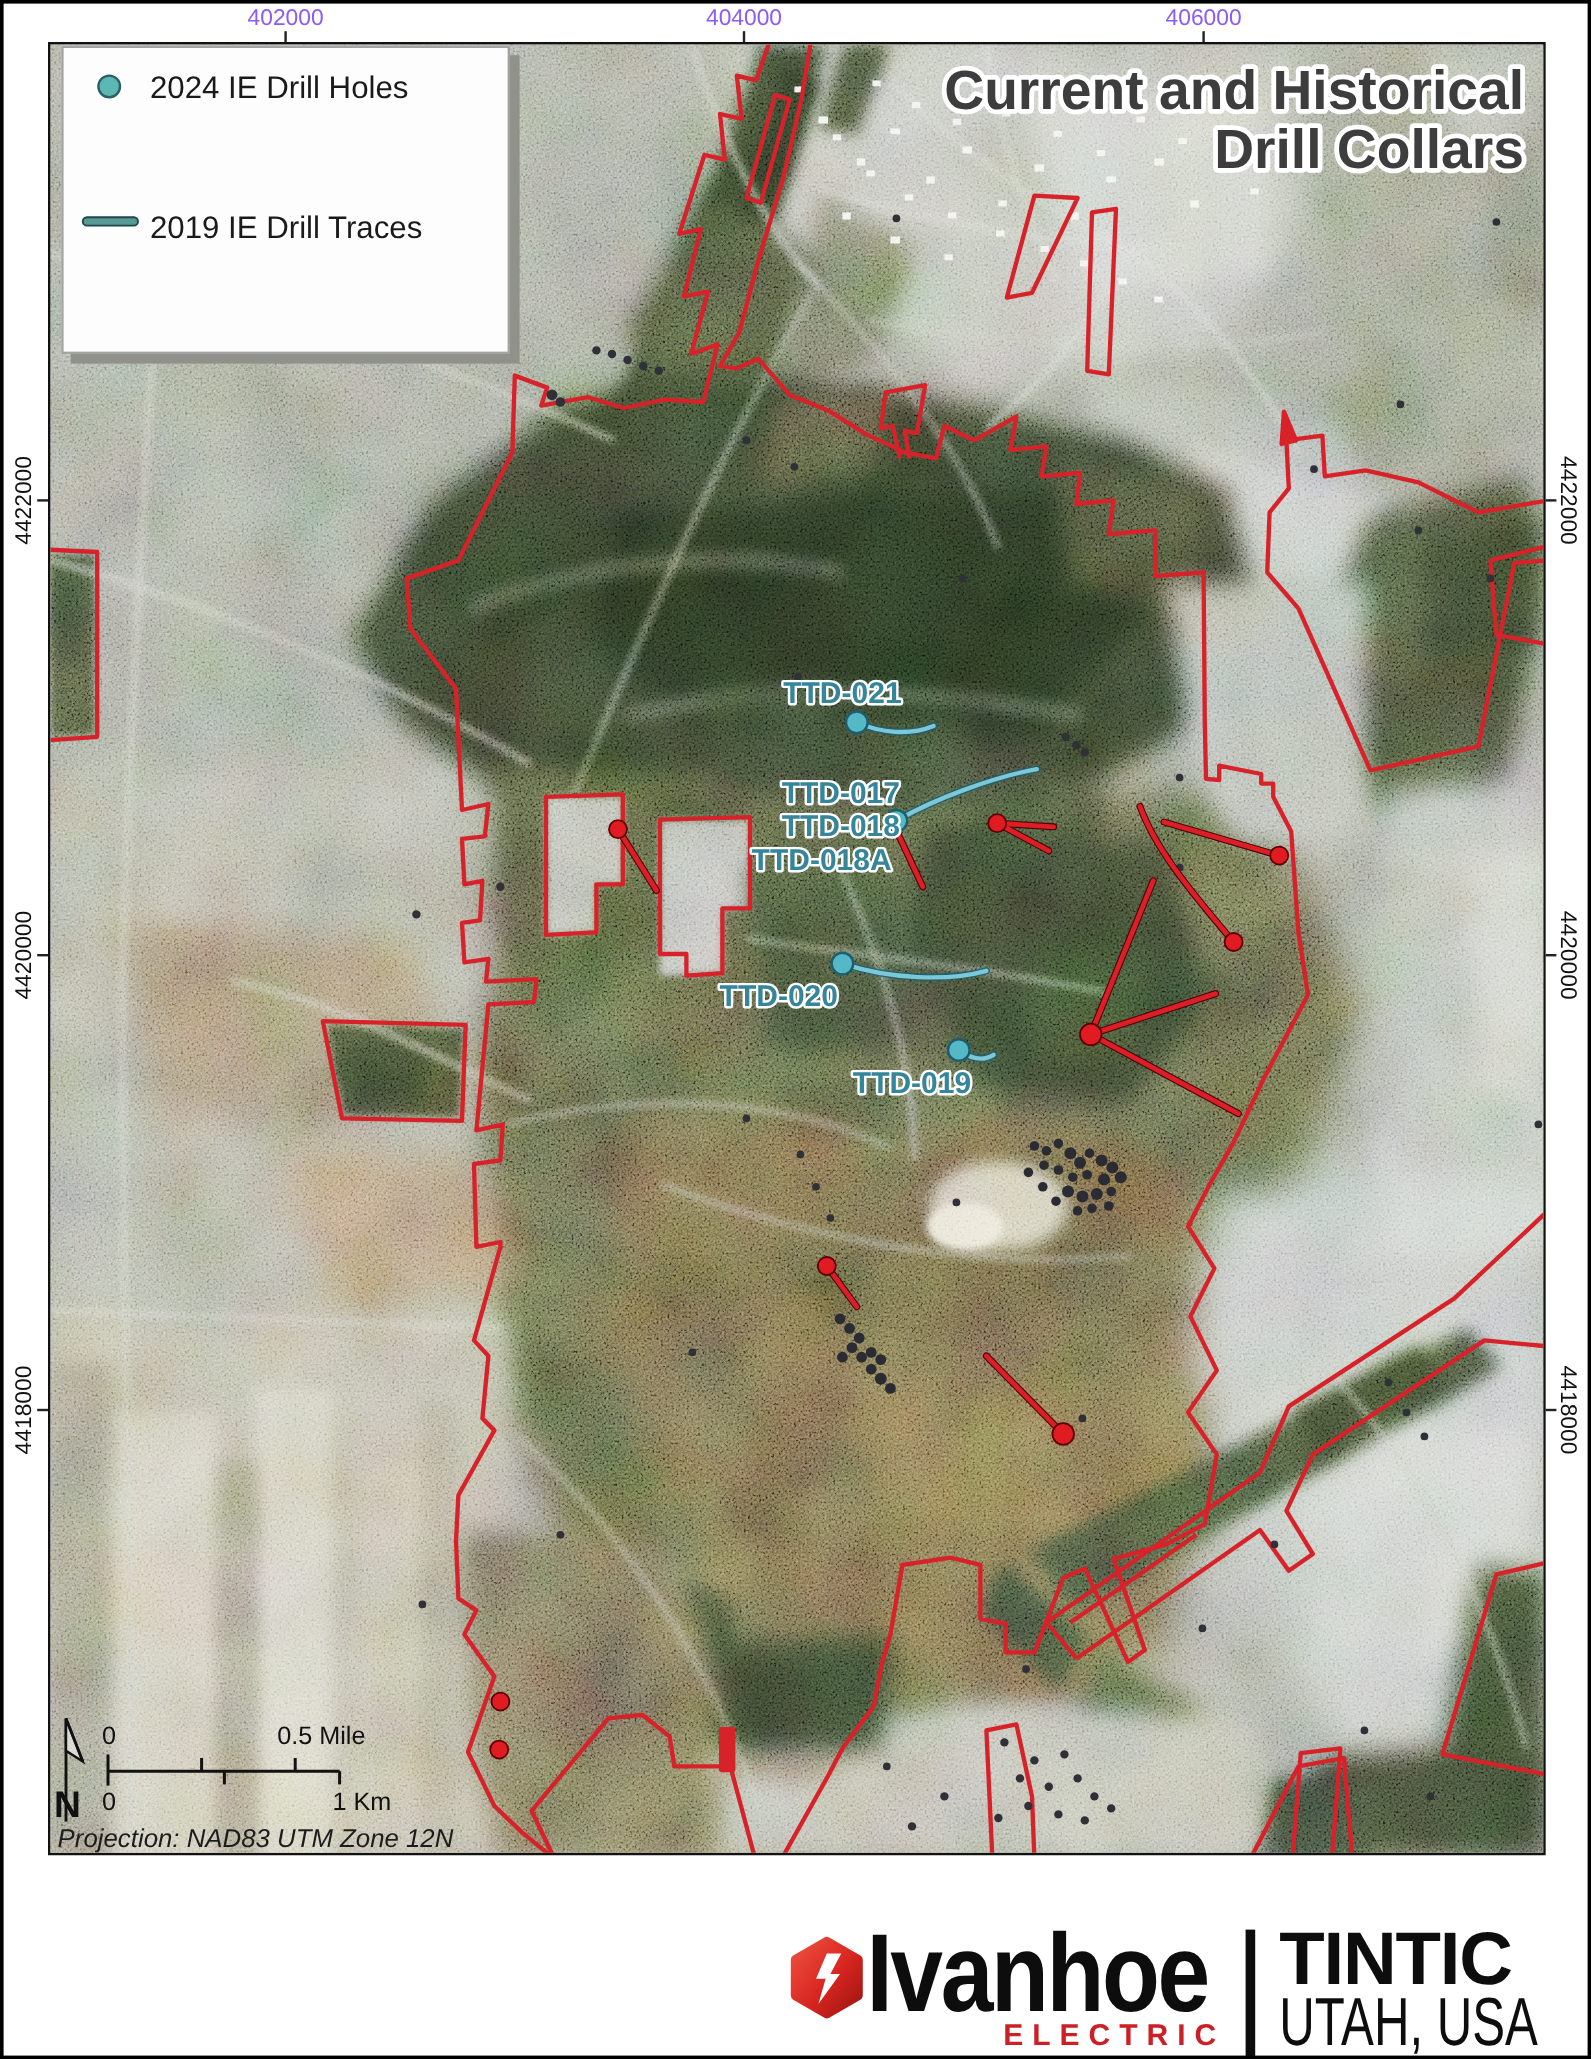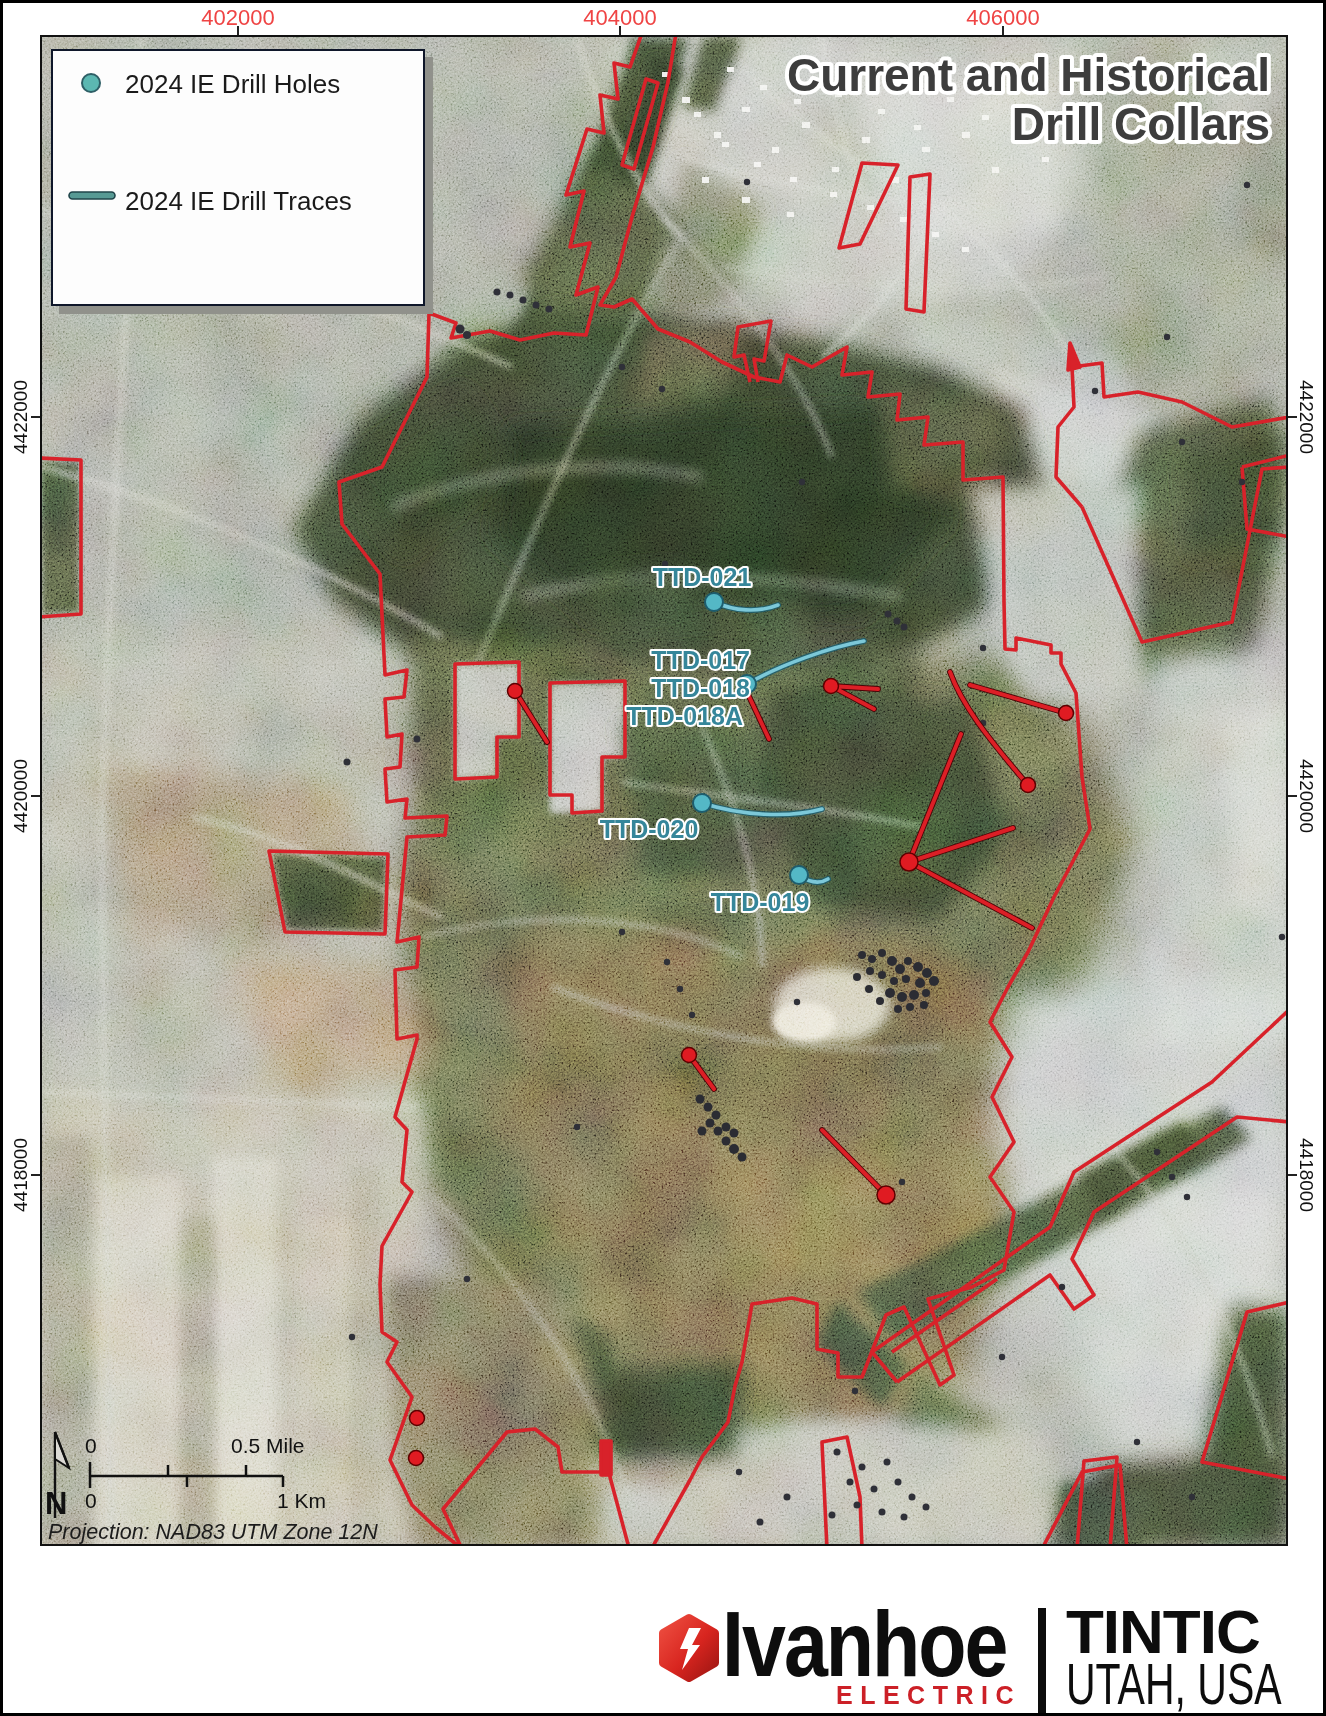--- a/index.html
+++ b/index.html
@@ -1,25 +1,25 @@
 <!DOCTYPE html>
 <html><head>
 <meta charset="utf-8">
 <style>
   html,body{margin:0;padding:0;}
   body{width:1326px;height:1716px;background:#ffffff;font-family:"Liberation Sans",sans-serif;position:relative;overflow:hidden;}
   #page{position:absolute;left:0;top:0;width:1326px;height:1716px;background:#fff;}
   #pageborder{position:absolute;left:0;top:0;width:1326px;height:1716px;border:3px solid #000;box-sizing:border-box;z-index:60;pointer-events:none;}
   #mapwrap{position:absolute;left:40px;top:35px;width:1248px;height:1511px;border:2px solid #111;box-sizing:border-box;background:#b6b8b0;overflow:hidden;}
-  .toplab{position:absolute;top:5px;font-size:22px;color:#ef4444;transform:translateX(-50%);}
+  .toplab{position:absolute;top:5px;font-size:19px;color:#8b5cf6;transform:translateX(-50%);}
   .tick-t{position:absolute;top:26px;width:2px;height:9px;background:#222;}
   .sidelab{position:absolute;font-size:19px;color:#111;white-space:nowrap;}
   .tick-l{position:absolute;left:31px;width:9px;height:2px;background:#222;}
   .tick-r{position:absolute;left:1288px;width:9px;height:2px;background:#222;}
-  #legend{position:absolute;left:51px;top:49px;width:374px;height:257px;background:#fdfdfd;border:2px solid #0f172a;box-sizing:border-box;box-shadow:8px 8px 0 #90918b;}
+  #legend{position:absolute;left:51px;top:38px;width:374px;height:257px;background:#fdfdfd;border:2px solid #a3a3a3;box-sizing:border-box;box-shadow:8px 8px 0 #90918b;}
   .litem{position:absolute;left:0;width:100%;height:39px;}
   .ltext{position:absolute;left:72px;top:50%;transform:translateY(-50%);font-size:26px;color:#1a1a1a;white-space:nowrap;}
   #logo{position:absolute;left:0;top:1592px;width:1320px;height:162px;background:#fff;}
 </style>
 </head>
 <body>
 <div id="page">
   <div id="pageborder"></div>
 
   <div id="mapwrap">
@@ -463,21 +463,21 @@
     <div class="litem" style="top:13px">
       <svg style="position:absolute;left:24px;top:5px" width="30" height="30">
           <circle cx="14" cy="14" r="9" fill="#5cb8b2" stroke="#2e5f66" stroke-width="2"></circle>
         </svg>
       <div class="ltext">2024 IE Drill Holes</div>
     </div>
     <div class="litem" style="top:130px">
       <svg style="position:absolute;left:13px;top:8px" width="60" height="14">
           <rect x="3" y="3" width="46" height="7" rx="3.5" fill="#579a94" stroke="#20454a" stroke-width="1.6"></rect>
         </svg>
-      <div class="ltext">2024 IE Drill Traces</div>
+      <div class="ltext">2019 IE Drill Traces</div>
     </div>
   </div>
 
   <svg id="scalebox" style="position:absolute;left:40px;top:1395px;" width="420" height="150" xmlns="http://www.w3.org/2000/svg">
 
     <g fill="#111" stroke="#111">
       <path d="M 15,37 L 15,123" stroke-width="2.4" fill="none"></path>
       <path d="M 15,37 L 29,73 L 15,64 Z" fill="#dcdad5" stroke-width="2"></path>
       <path d="M 15,37 L 29,73" stroke-width="2.4"></path>
       <text x="5" y="119" font-size="31px" font-weight="bold" stroke="none" font-family="Liberation Sans,sans-serif">N</text>

